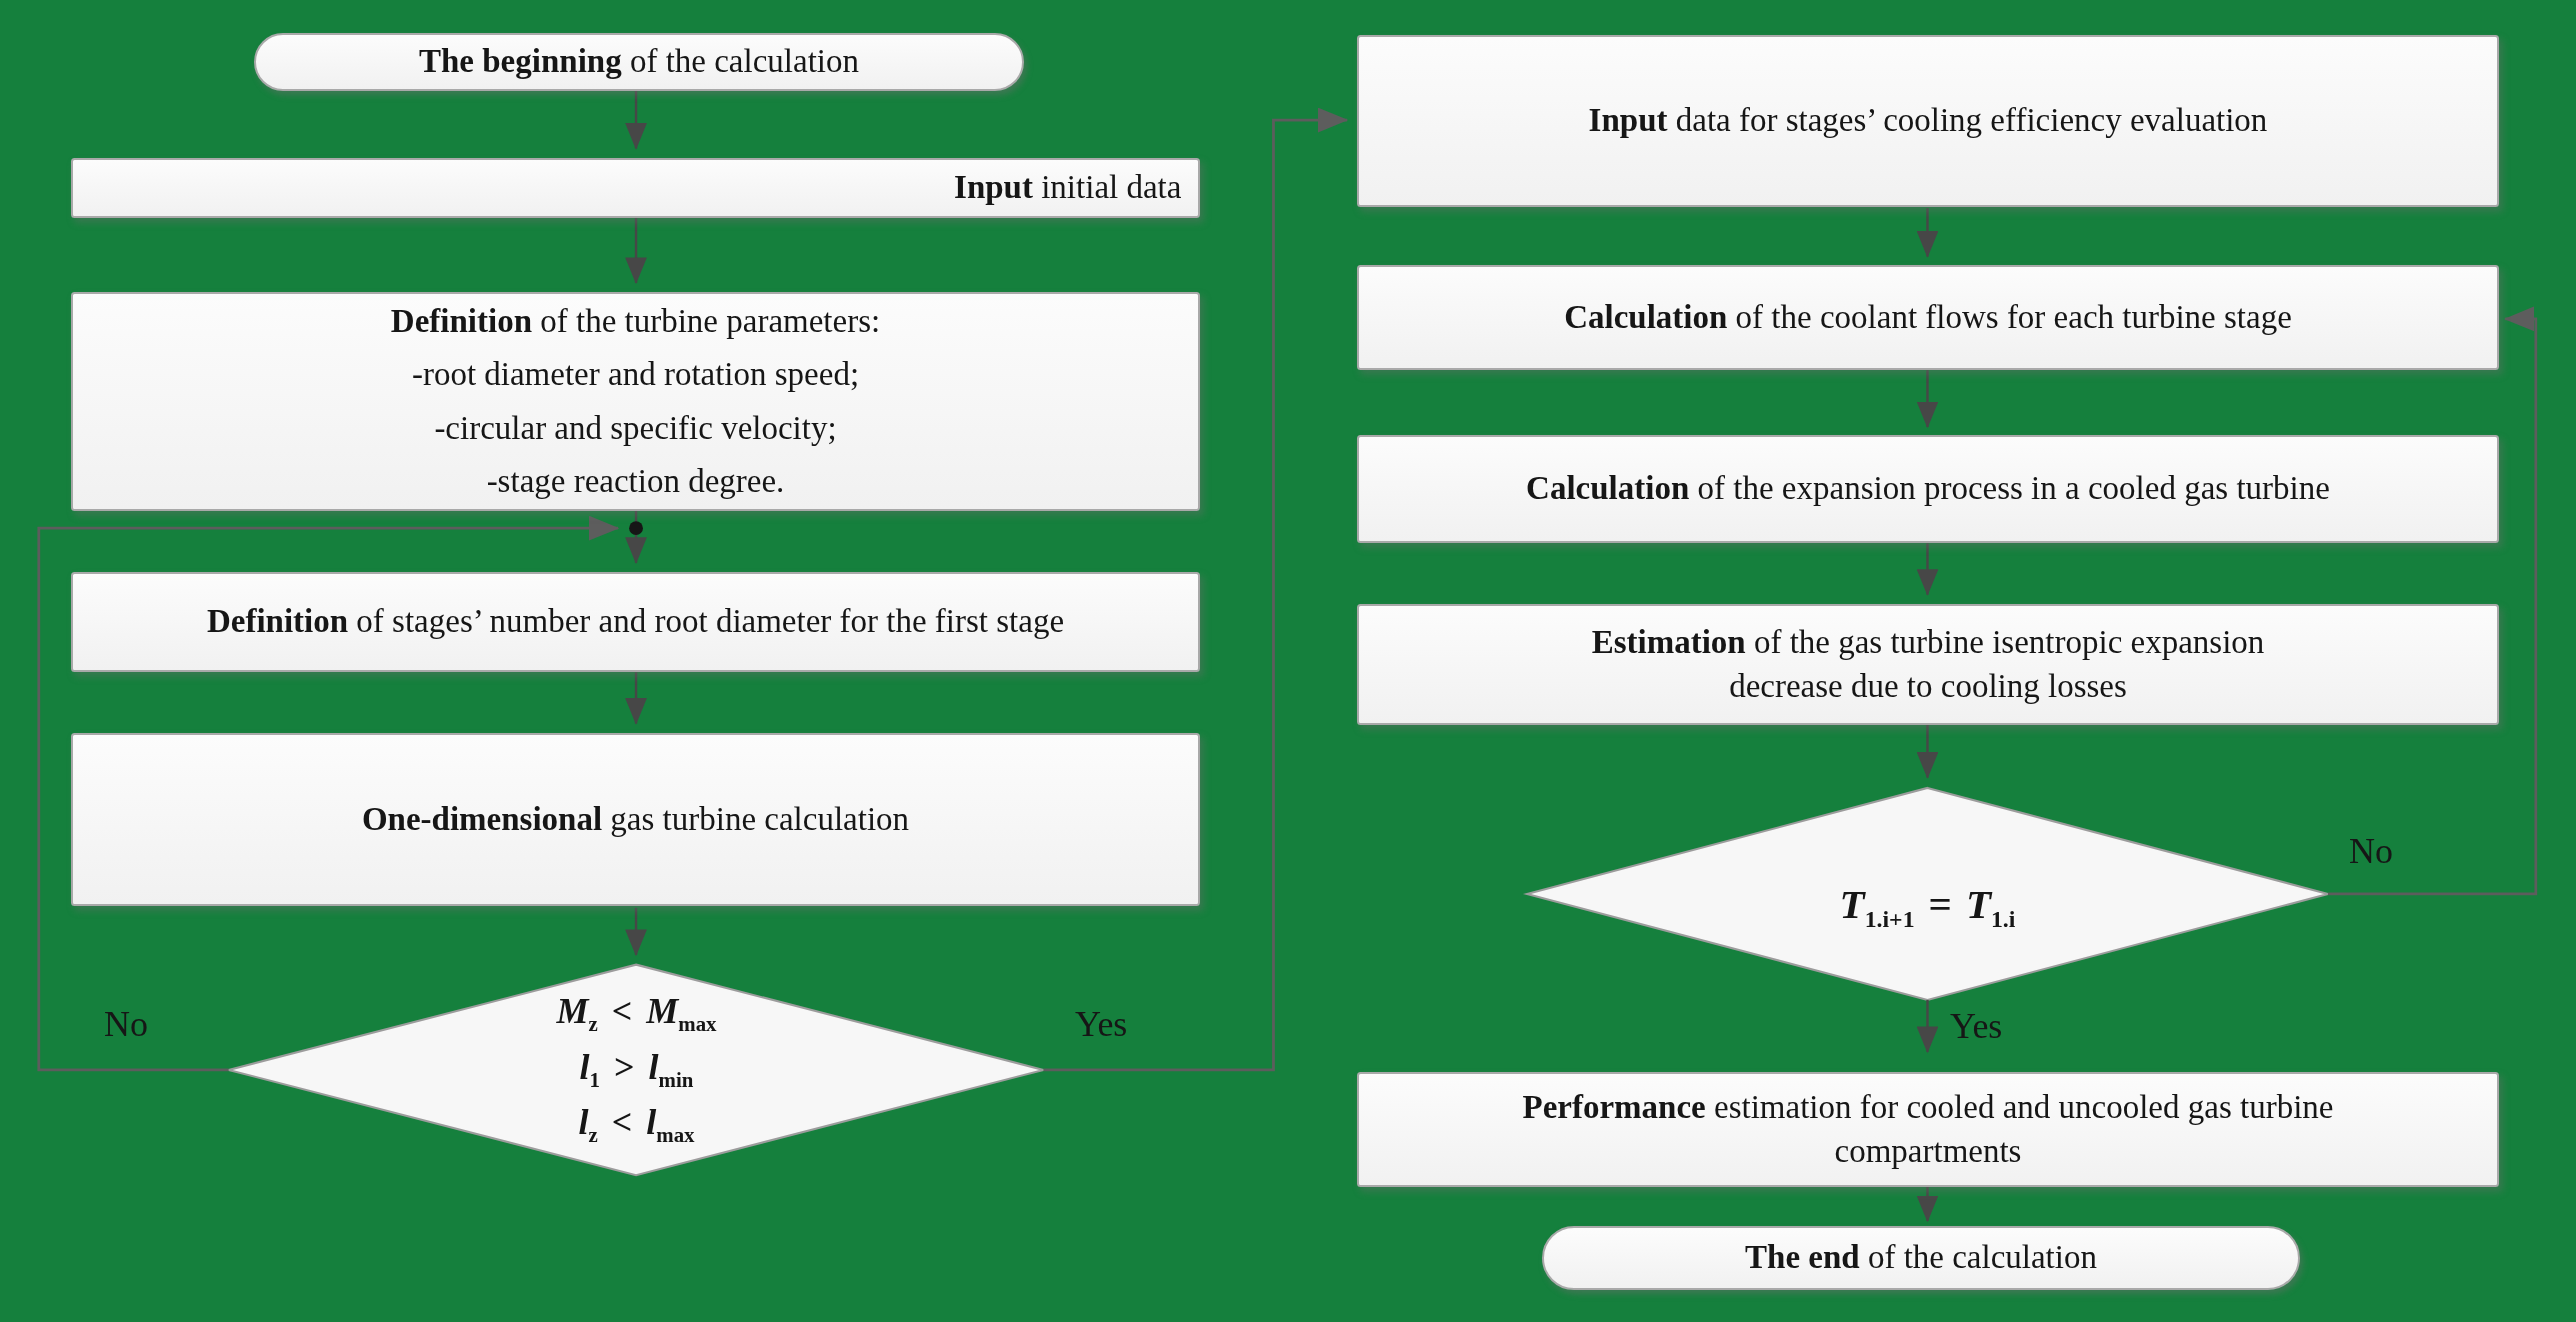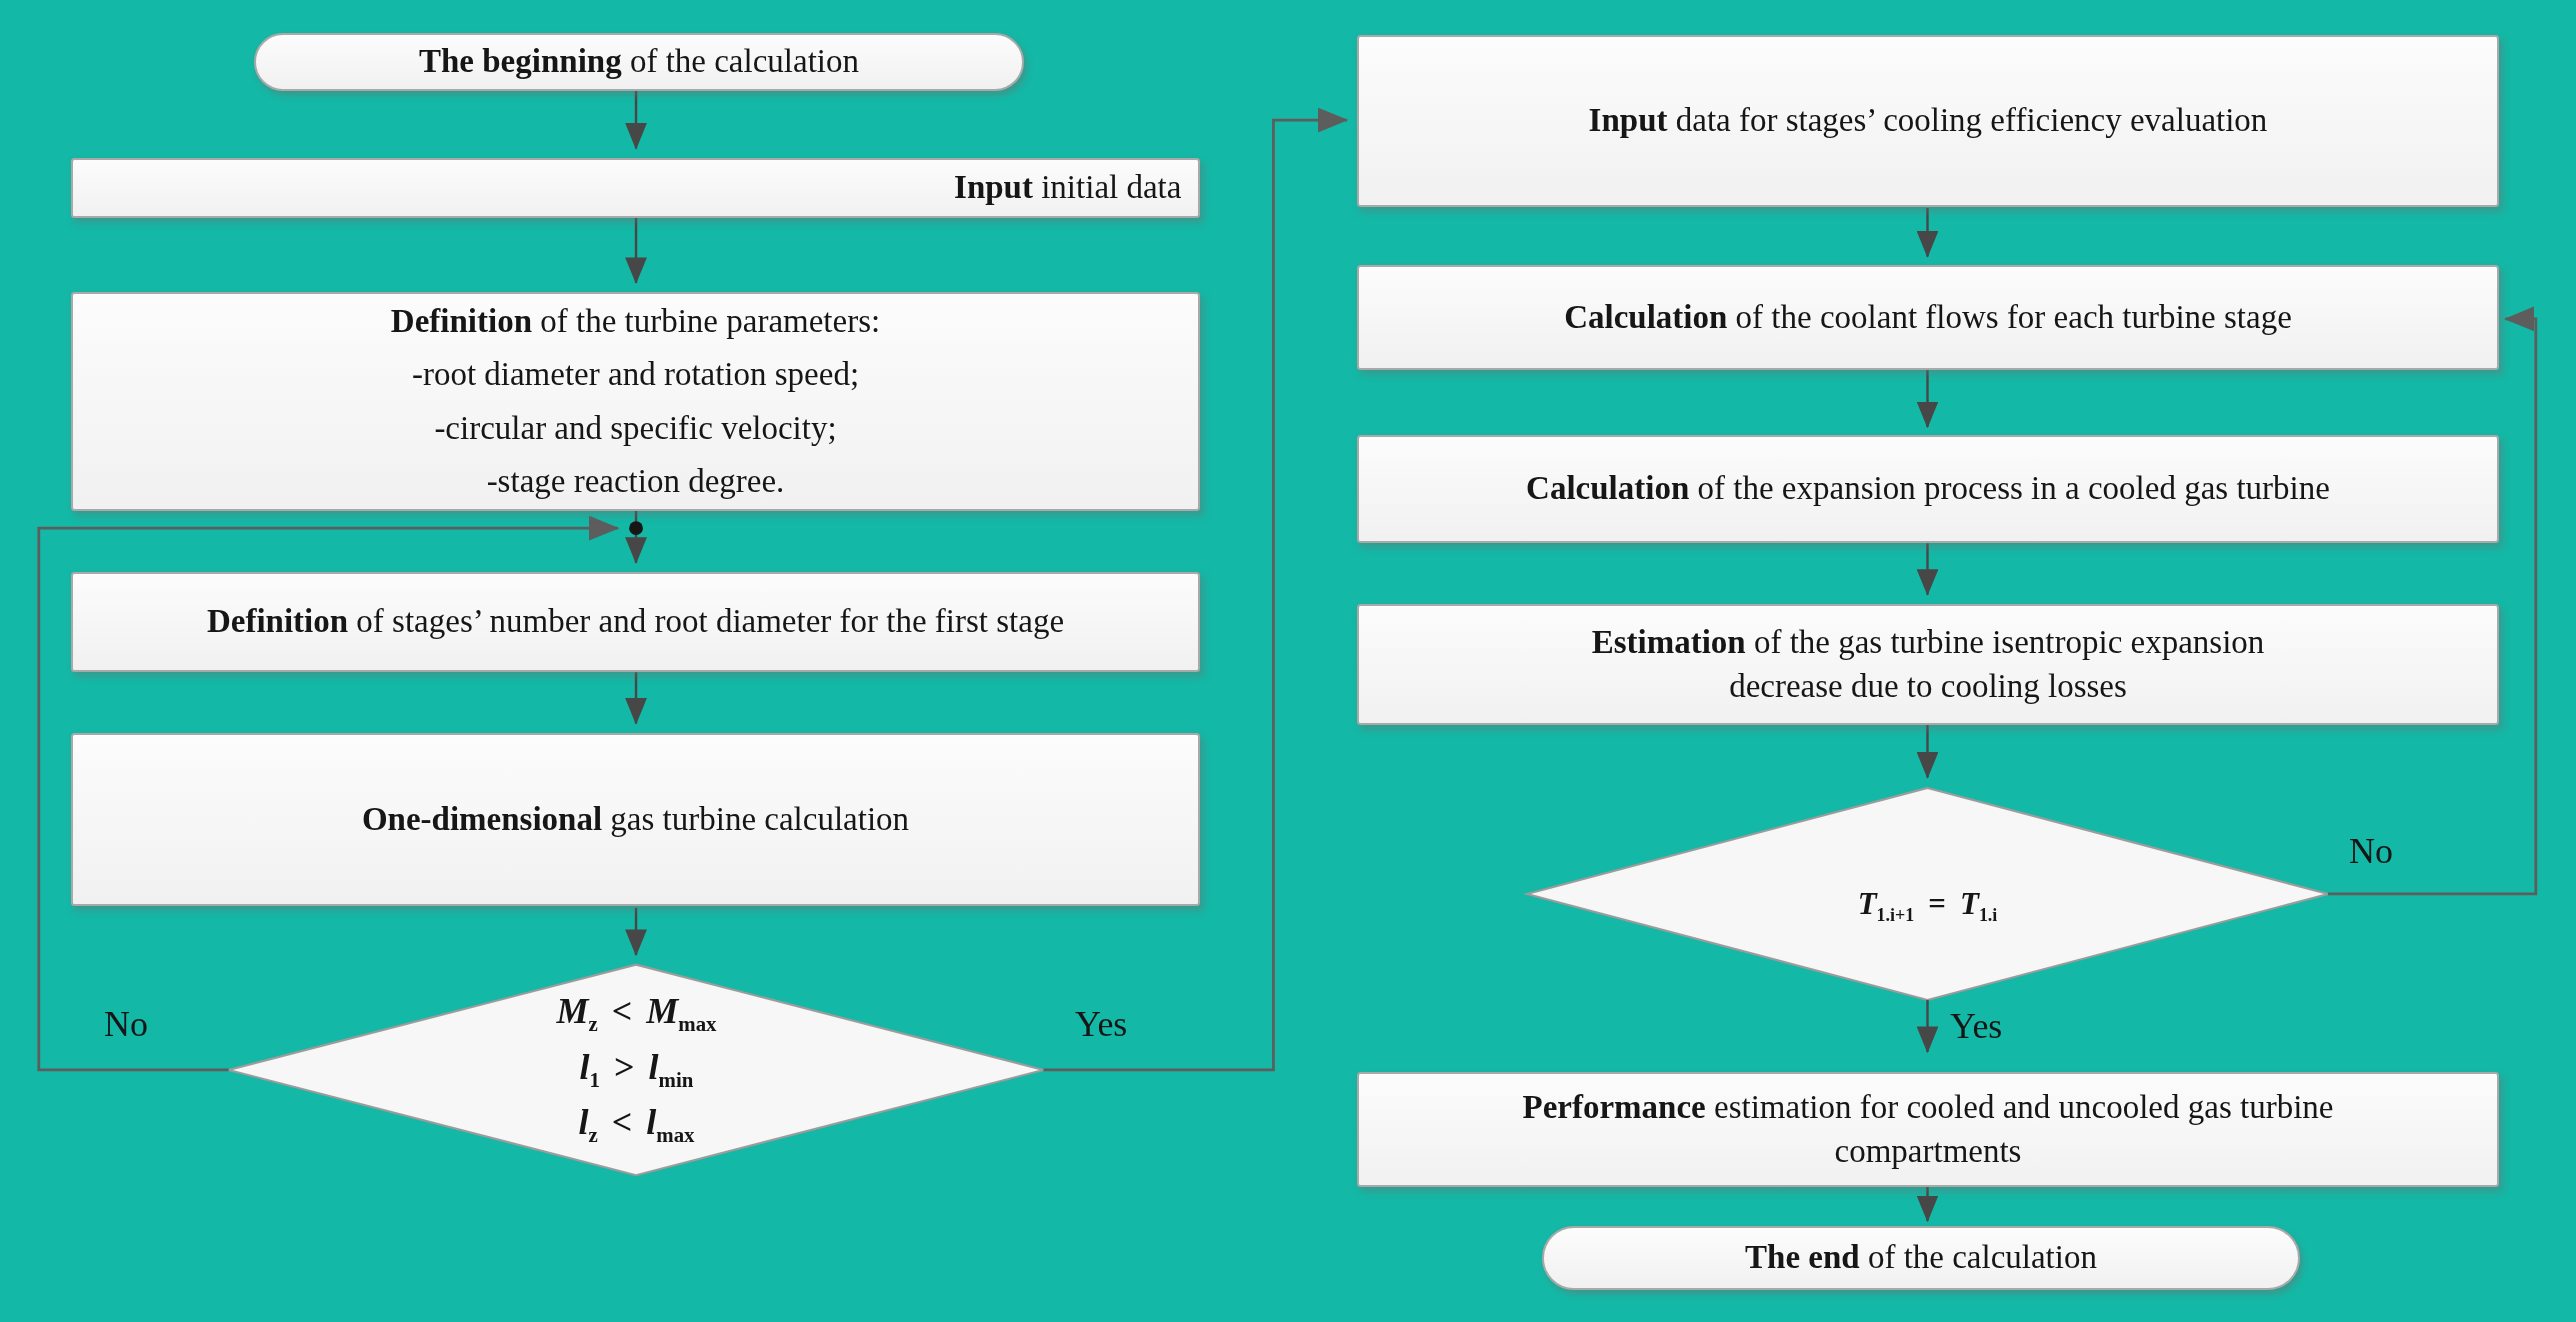--- a/index.html
+++ b/index.html
@@ -1,17 +1,17 @@
 <!DOCTYPE html>
 <html style="font-size:11px"><head>
 <meta charset="utf-8">
 <style>
   html,body{margin:0;padding:0;background:#ffffff;}
   .canvas{
-    position:relative;width:2576px;height:1323px;background:#14b8a6;
+    position:relative;width:2576px;height:1323px;background:#15803d;
     font-family:"Liberation Serif",serif;color:#161616;overflow:hidden;
   }
   .layer{position:absolute;left:0;top:0;}
   .nd{
     position:absolute;box-sizing:border-box;
     display:flex;flex-direction:column;align-items:center;justify-content:center;
     text-align:center;font-size:33px;line-height:1.32;
     background:linear-gradient(180deg,#fcfcfc 0%,#f1f1f1 100%);
     border:2.1px solid #a9a9a9;border-radius:3.5px;
     box-shadow:3.5px 4.8px 7px rgba(110,110,110,.38);
@@ -19,21 +19,21 @@
   }
   .stadium{border-radius:692px;box-shadow:2.8px 4.2px 6.2px rgba(110,110,110,.45);}
   .nd b{font-weight:bold;}
   .params .ln{line-height:1.62;}
   .lbl{position:absolute;font-size:36px;color:#161616;white-space:nowrap;}
   .dmtxt{
     position:absolute;display:flex;flex-direction:column;
     align-items:center;justify-content:center;gap:8.3px;text-align:center;
   }
   .frow{font-size:36px;font-weight:bold;white-space:nowrap;}
-  .frow.big{font-size:31px;margin-top:25px;}
+  .frow.big{font-size:41px;margin-top:25px;}
   .frow i{font-style:italic;}
   .frow sub{font-size:0.58em;font-style:normal;}
   .frow .op{font-style:normal;margin:0 14px;}
 </style>
 </head>
 <body>
 
 <div class="canvas">
 
   <svg class="layer" width="2576" height="1323" viewBox="0 0 3718 1909">

